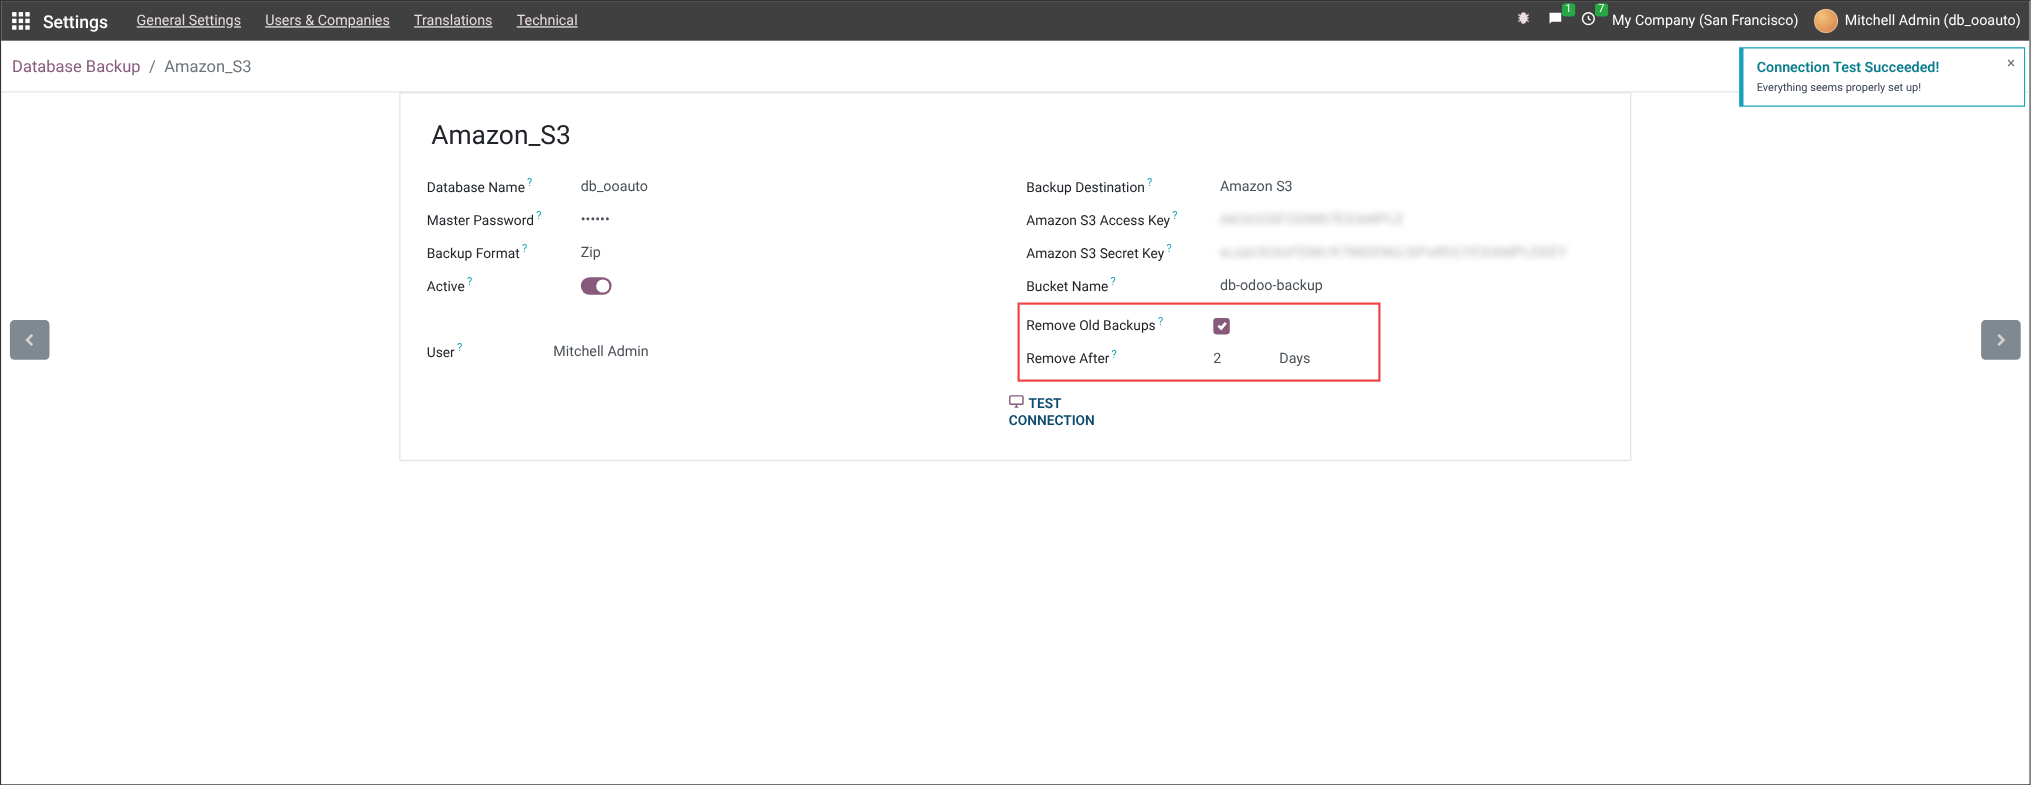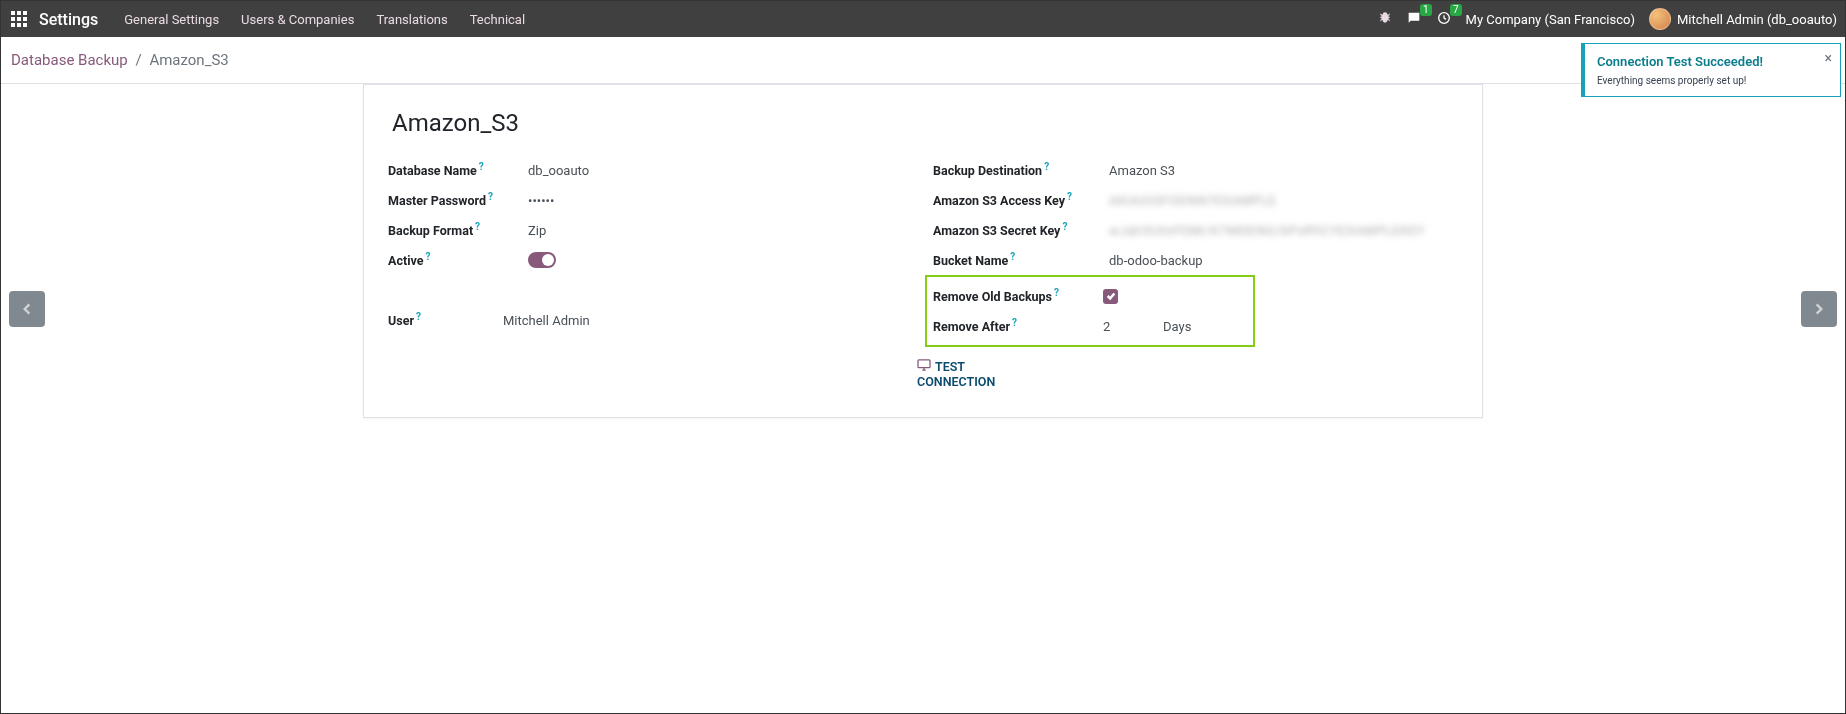--- a/index.html
+++ b/index.html
@@ -4,21 +4,21 @@
 <style>
 * { box-sizing: border-box; margin: 0; padding: 0; }
 body { font-family: -apple-system, BlinkMacSystemFont, "Segoe UI", Roboto, sans-serif; font-size: 13px; color: #374151; background: #fff; width: 1846px; height: 714px; overflow: hidden; border: 1px solid #333; position: relative; }
 
 
 .topbar { background: #404040; height: 36px; display: flex; align-items: center; color: #fff; padding: 0 8px; justify-content: space-between; }
 .topbar-left { display: flex; align-items: center; gap: 4px; }
 .apps-icon { width: 20px; height: 20px; display: flex; flex-wrap: wrap; gap: 2px; padding: 2px; margin-right: 6px; cursor: pointer;}
 .apps-icon span { width: 4px; height: 4px; background: #fff; }
 .topbar-title { font-weight: 500; font-size: 16px; margin-right: 12px; }
-.topbar-menu { display: flex; gap: 22px; margin-left: 10px; }
+.topbar-menu { display: flex; gap: 22px; margin-left: 10px; text-decoration: underline; }
 .topbar-menu a { color: #e9dae3; font-size: 13px; cursor: pointer; }
 .topbar-right { display: flex; align-items: center; gap: 14px; }
 .bug-icon svg { fill:#e9dae3; }
 .badge-wrap { position: relative; cursor:pointer; }
 .badge { position: absolute; top: -6px; right: -10px; background: #28a745; color: #fff; font-size: 10px; border-radius: 3px; padding: 0 3px; line-height: 12px; }
 .company { font-size: 13px; color:#fff; cursor:pointer;}
 .user-block { display:flex; align-items:center; gap:6px; cursor:pointer;}
 .avatar { width:22px; height:22px; border-radius:50%; background: radial-gradient(circle at 30% 30%, #f4c27a, #d47f4a); border:1px solid rgba(255,255,255,0.3);}
 .user-name { font-size:13px; }
 
@@ -29,36 +29,36 @@
 .breadcrumb .current { color:#6c757d; }
 
 
 .card { width: 1120px; margin: 0 auto; background:#fff; border:1px solid #dee2e6; box-shadow:0 1px 2px rgba(0,0,0,0.05); padding: 24px 24px 28px 24px; margin-top: 0; }
 .card-wrap { padding-top: 0; }
 .form-title { font-size: 24px; color:#212529; margin-bottom: 18px; padding-left: 4px;}
 
 .cols { display:flex; gap: 20px; }
 .col { flex:1; }
 .field-row { display:flex; align-items:center; min-height: 30px; margin-bottom: 0; }
-.field-label { width: 140px; font-weight:700; font-size:12.5px; color:#212529; position:relative; }
+.field-label { width: 140px; font-weight:400; font-size:12.5px; color:#212529; position:relative; }
 .col.right .field-label { width: 176px; }
 .help { color:#17a2b8; font-size:10px; vertical-align: super; margin-left:2px; cursor:pointer;}
 .field-value { color:#495057; font-size:13px; }
 .blurred { filter: blur(3px); color:#aaa; letter-spacing:0.5px; user-select:none;}
 
 
 .toggle { width:28px; height:16px; background:#875a7b; border-radius:10px; position:relative; cursor:pointer;}
 .toggle::after { content:""; width:12px; height:12px; background:#fff; border-radius:50%; position:absolute; top:2px; right:2px;}
 
 
 .chk { width:15px; height:15px; background:#875a7b; border-radius:3px; display:flex; align-items:center; justify-content:center; cursor:pointer;}
 .chk svg { stroke:#fff; stroke-width:3; fill:none; }
 
 
-.highlight { border:2px solid #84cc16; padding: 4px 6px 4px 6px; margin-left:-8px; width: 330px;}
+.highlight { border:2px solid #ef4444; padding: 4px 6px 4px 6px; margin-left:-8px; width: 330px;}
 
 
 .test-conn { color:#0c4a6e; font-weight:600; font-size:12.5px; text-align:left; cursor:pointer; margin-top:12px; width:120px; margin-left:-16px;}
 .test-conn .monitor { display:inline-block; margin-right:4px;}
 .test-conn svg { stroke:#875a7b; fill:none; stroke-width:1.5;}
 
 
 .navarrow { position:absolute; top:290px; width:36px; height:36px; background:#6c757d; border-radius:4px; display:flex; align-items:center; justify-content:center; cursor:pointer; opacity:0.85;}
 .navarrow.left { left:8px; }
 .navarrow.right { right:8px; }

